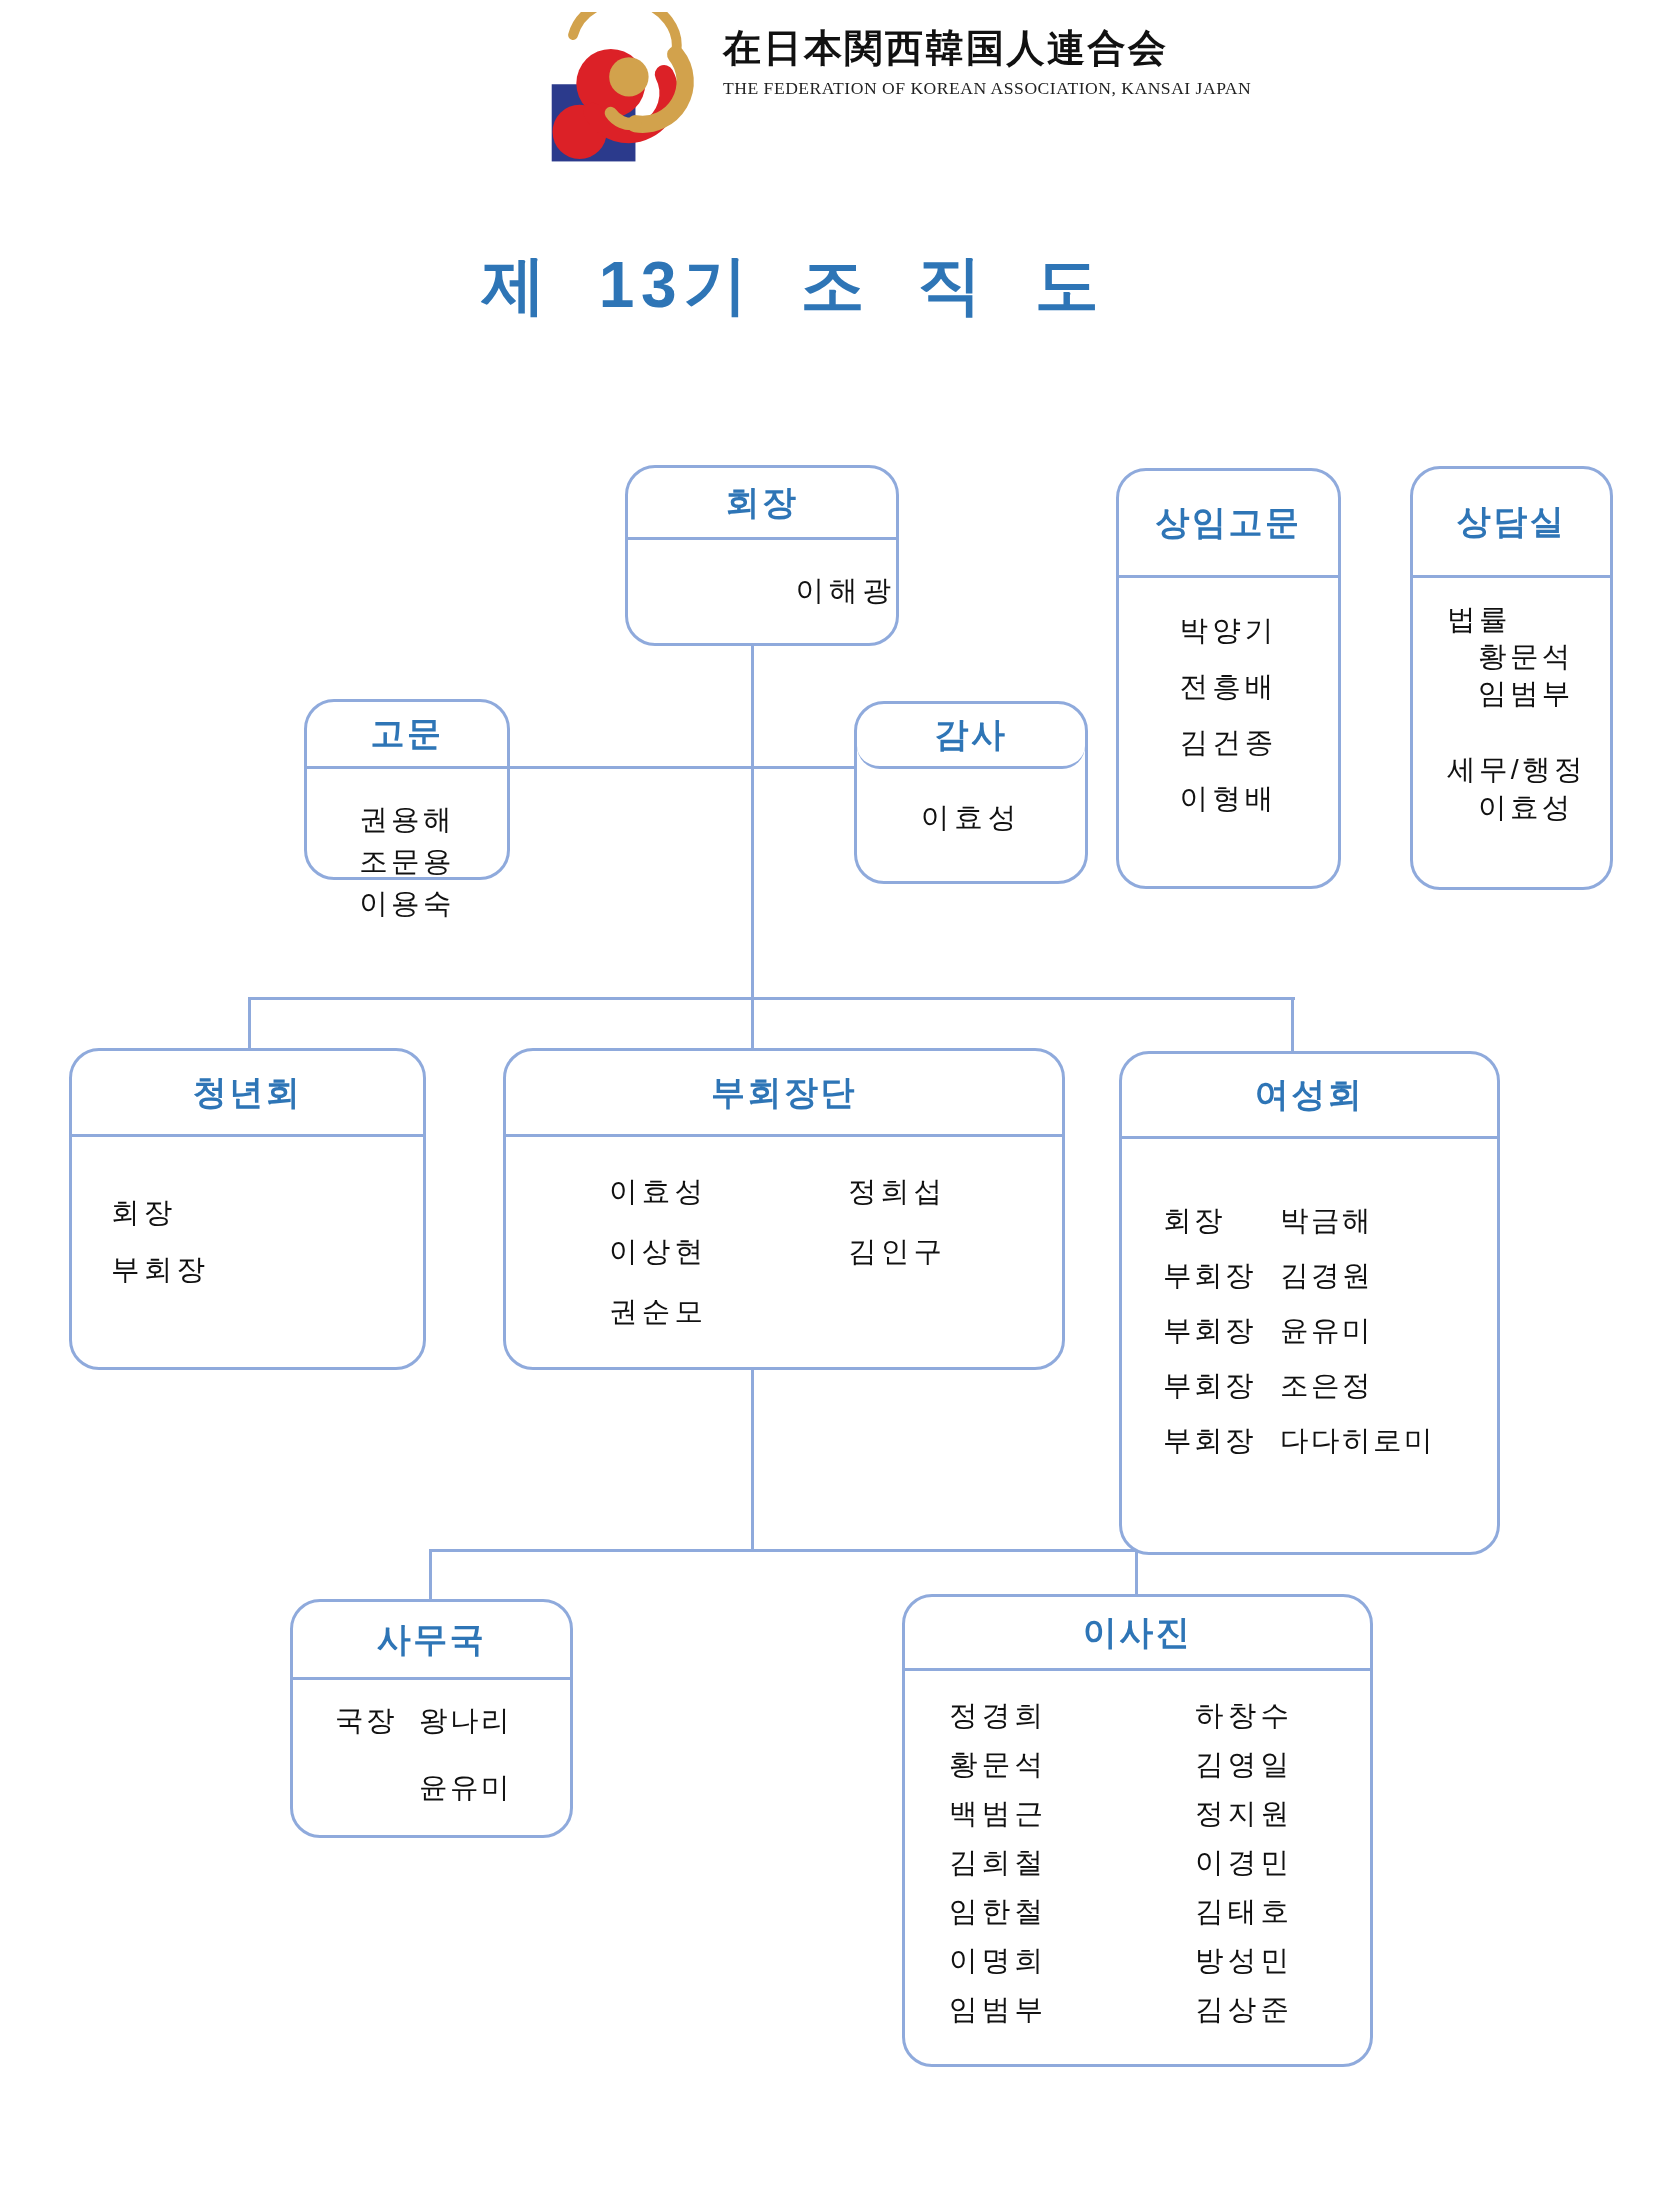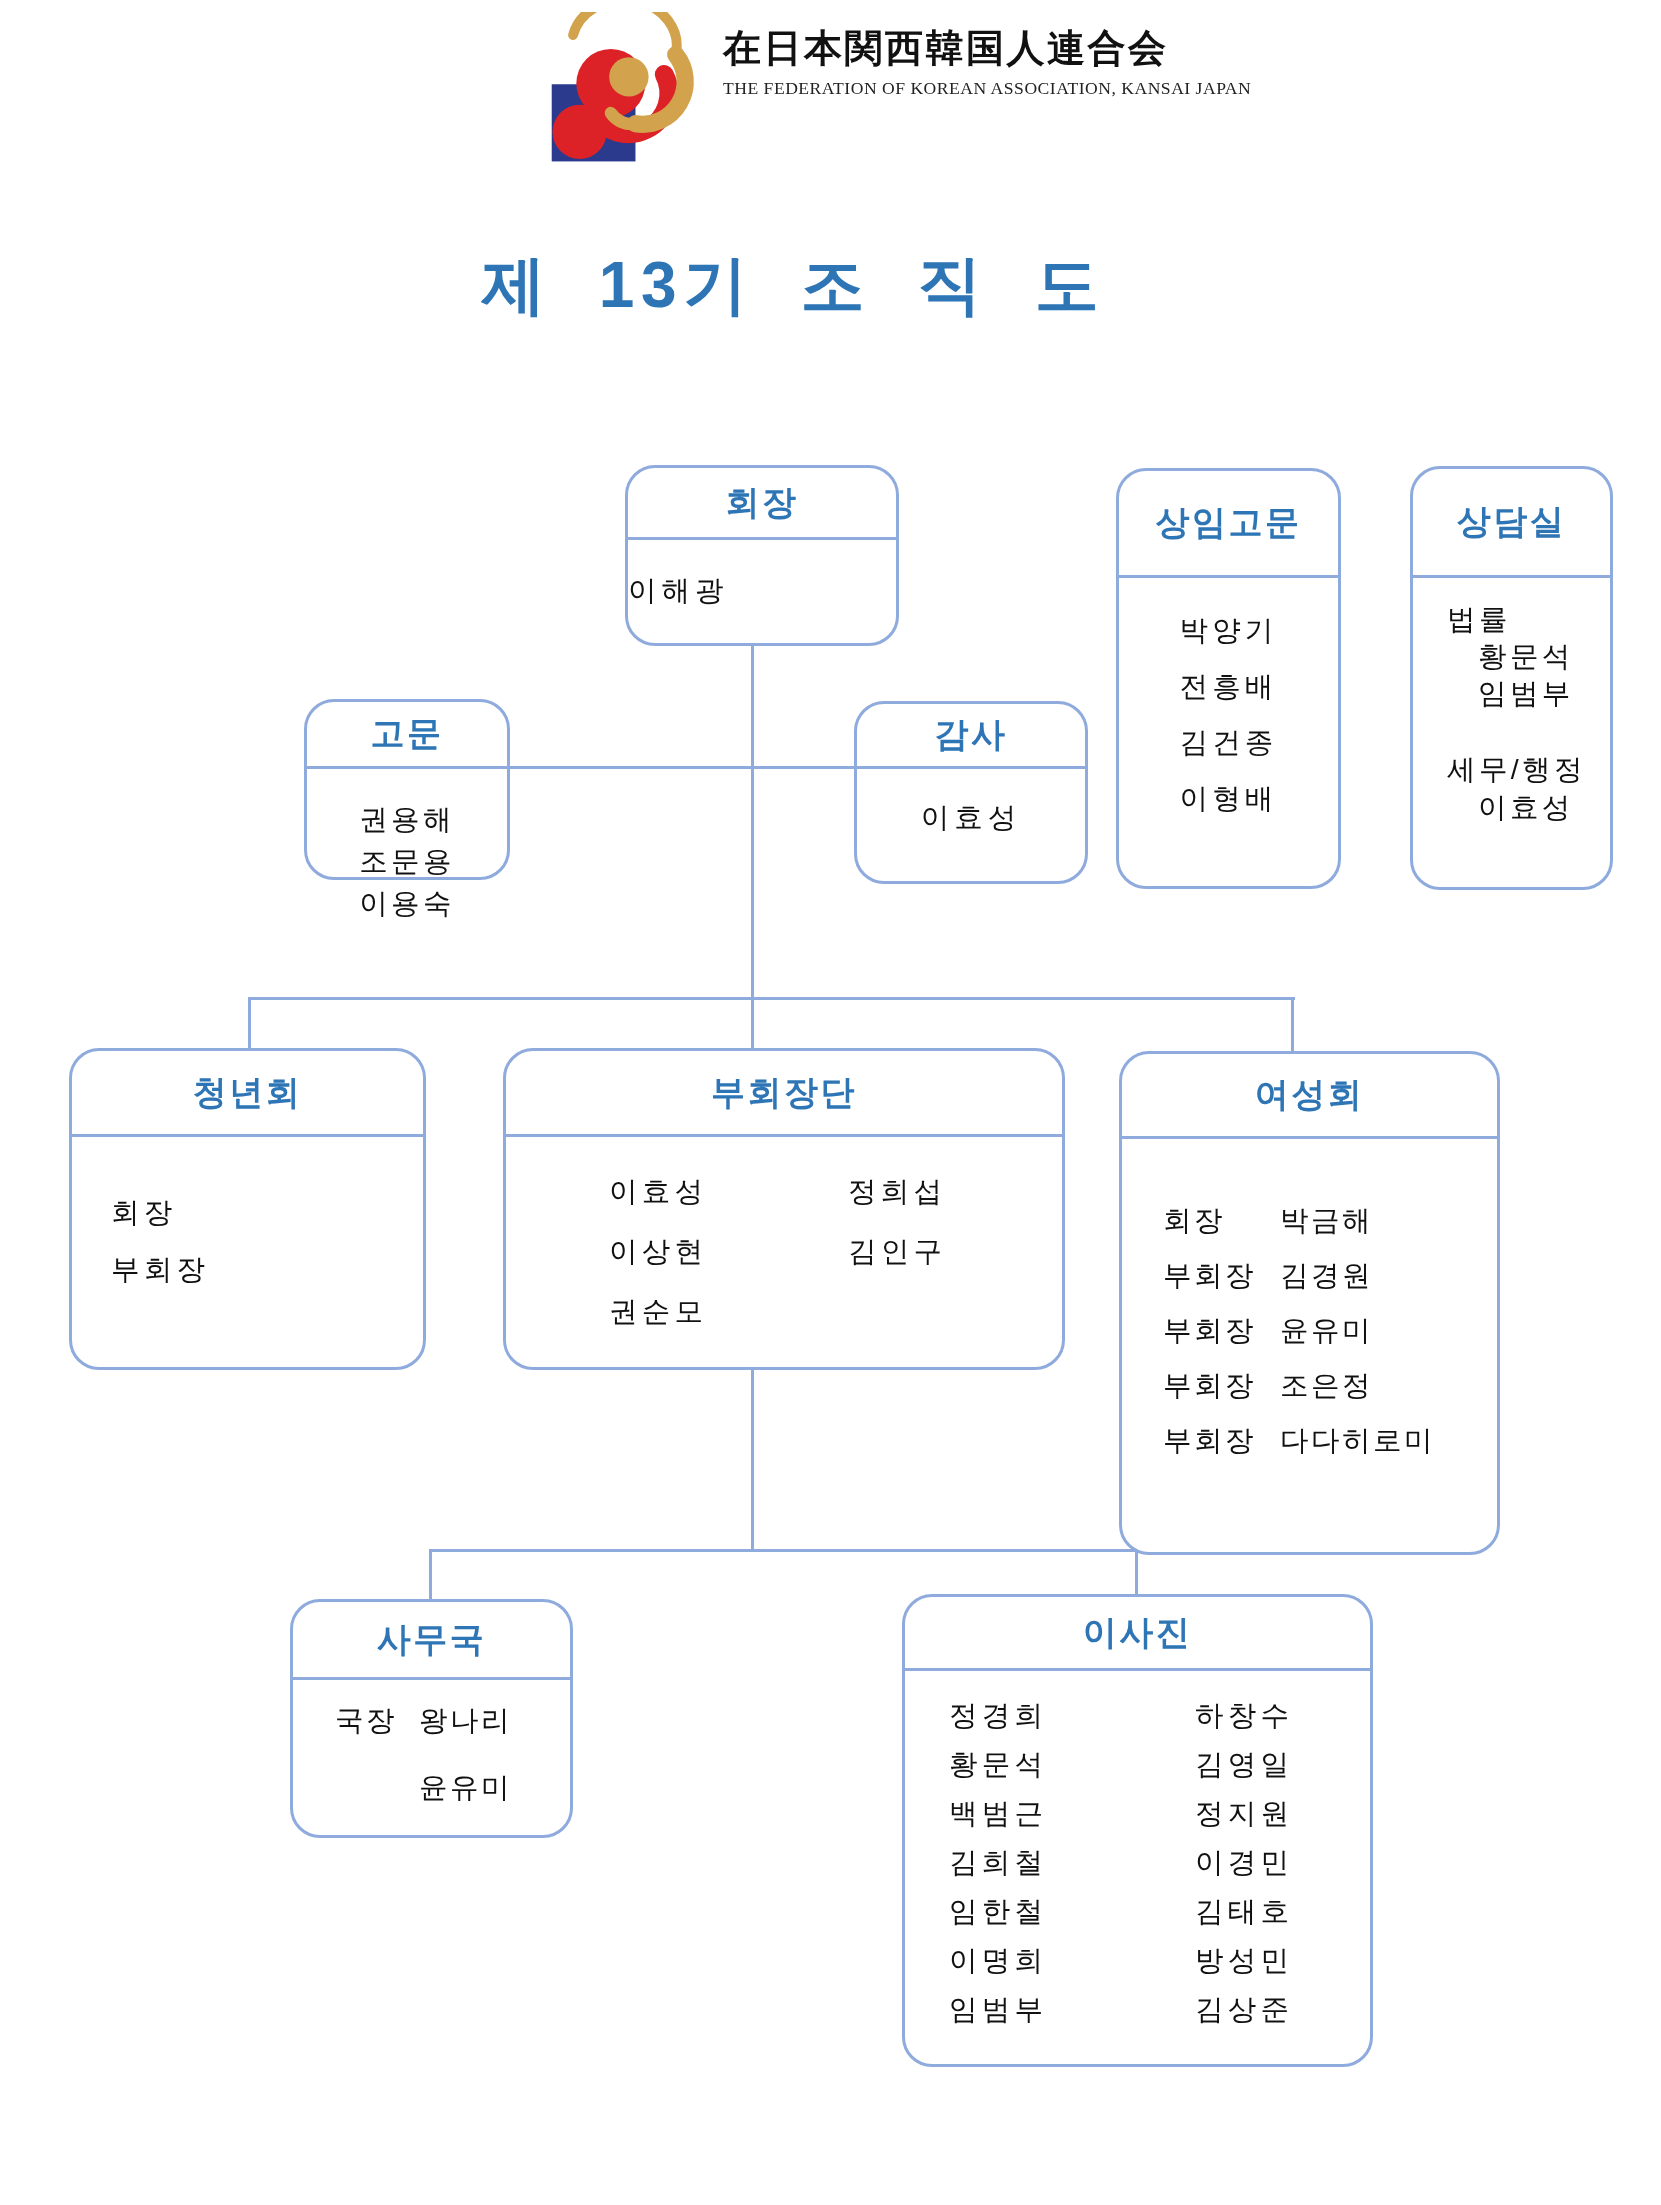--- a/index.html
+++ b/index.html
@@ -22,21 +22,21 @@
   .hline,.vline{position:absolute;background:#8FAADC;}
   .hline{height:3.4px;}
   .vline{width:3.4px;}
 
   
   .obox{position:absolute;box-sizing:border-box;border:3.4px solid #8FAADC;border-radius:30px;background:#fff;}
   .obox-title{box-sizing:border-box;display:flex;align-items:center;justify-content:center;
     border-bottom:3.4px solid #8FAADC;color:#2E75B6;font-size:34px;font-weight:600;letter-spacing:2.5px;}
   .obox-body{box-sizing:border-box;font-size:28.5px;color:#111;}
 
-  #box-hoejang .obox-body{display:flex;align-items:center;justify-content:flex-start;height:102px;}
+  #box-hoejang .obox-body{display:flex;align-items:center;justify-content:flex-end;height:102px;margin-left:40px;}
   #box-hoejang .member{letter-spacing:5px;}
 
   #box-sangim .obox-body{padding-top:24px;text-align:center;}
   #box-sangim .member{line-height:56px;letter-spacing:4.2px;}
 
   #box-sangdam .obox-body{padding-top:1.7px;}
   #box-sangdam .section{margin-top:22px;}
   #box-sangdam .section + .section{margin-top:42px;}
   #box-sangdam .sec-label{padding-left:34px;letter-spacing:3.4px;line-height:34px;}
   #box-sangdam .sec-member{padding-left:65px;margin-top:3.4px;letter-spacing:3.4px;line-height:34px;}
@@ -141,21 +141,21 @@
   <div class="obox" id="box-gomun" style="left:304px;top:699px;width:206px;height:181px;">
     <div class="obox-title" style="height:67px;">고문</div>
     <div class="obox-body">
         <div class="member">권용해</div>
         <div class="member">조문용</div>
         <div class="member">이용숙</div>
       </div>
   </div>
 
   <div class="obox" id="box-gamsa" style="left:854px;top:701px;width:234px;height:183px;">
-    <div class="obox-title" style="height:65px;">감사</div>
+    <div class="obox-title" style="height:65px;border-radius:23px;">감사</div>
     <div class="obox-body">
         <div class="member">이효성</div>
       </div>
   </div>
 
   <div class="obox" id="box-cheong" style="left:69px;top:1048px;width:357px;height:322px;">
     <div class="obox-title" style="height:86px;">청년회</div>
     <div class="obox-body">
         <div class="member">회장</div>
         <div class="member">부회장</div>

